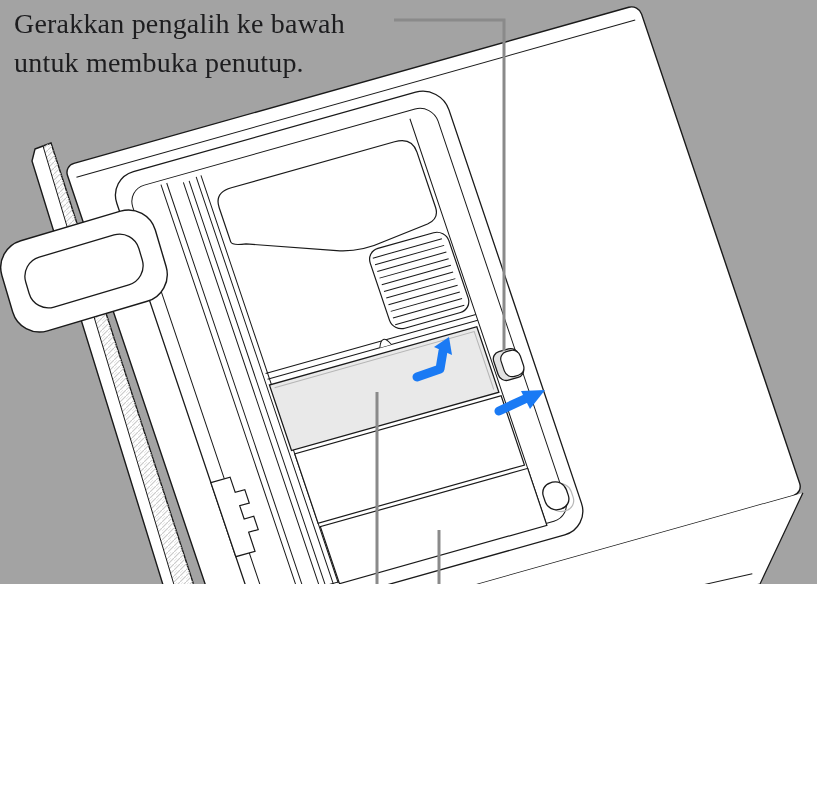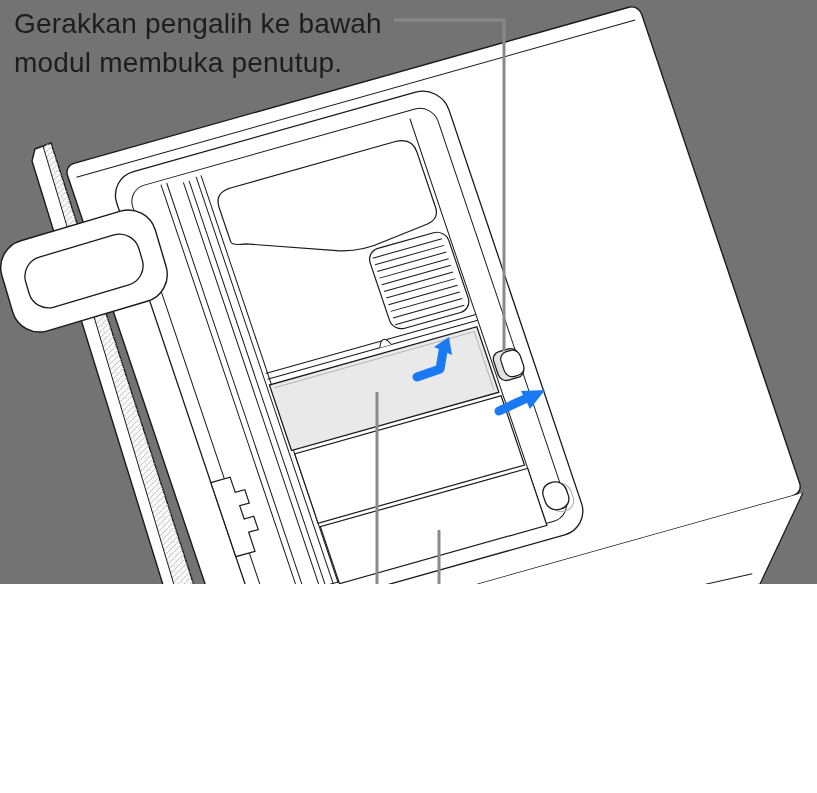--- a/index.html
+++ b/index.html
@@ -1,17 +1,17 @@
 <!DOCTYPE html>
 <html style="--accent: #1a7af4; --callout: #8a8a8a; --text: #1d1d1f; --line: #1a1a1a; --cover: #e9e9e9; --switch: #e2e2e2;"><head>
 <meta charset="utf-8">
 <style>
   html,body{margin:0;padding:0;background:#fff;}
-  #stage{position:relative;width:817px;height:584px;background:#737373;overflow:hidden;
-         font-family:Liberation Sans, sans-serif;}
+  #stage{position:relative;width:817px;height:584px;background:#a3a3a3;overflow:hidden;
+         font-family:Liberation Serif, serif;}
   #art{position:absolute;left:0;top:0;}
   .label{position:absolute;color:var(--text,#1d1d1f);font-size:28px;line-height:39px;
          white-space:nowrap;letter-spacing:.2px;}
   .ln{stroke:var(--line,#1a1a1a);fill:none;}
   .fw{fill:#fff;}
   .thin{stroke:#b5b5b5;stroke-width:1;fill:none;}
   .callout{stroke:var(--callout,#8a8a8a);stroke-width:3;fill:none;}
   .arrow-shaft{stroke:var(--accent,#1a7af4);stroke-width:9;fill:none;
                stroke-linecap:round;stroke-linejoin:round;}
   .arrow-head{fill:var(--accent,#1a7af4);stroke:none;}
@@ -93,16 +93,16 @@
       <path class="arrow-head" d="M449,337 L434,347 L452,355 Z"></path>
     </g>
     <g>
       <path class="arrow-shaft" d="M499,411 L527,398"></path>
       <path class="arrow-head" d="M545,390 L521,391 L530,409 Z"></path>
     </g>
   </svg>
 
   <div class="label" style="left:14px;top:4px;">
     <div>Gerakkan pengalih ke bawah</div>
-    <div>modul membuka penutup.</div>
+    <div>untuk membuka penutup.</div>
   </div>
 
 </div>
 
 </body></html>

